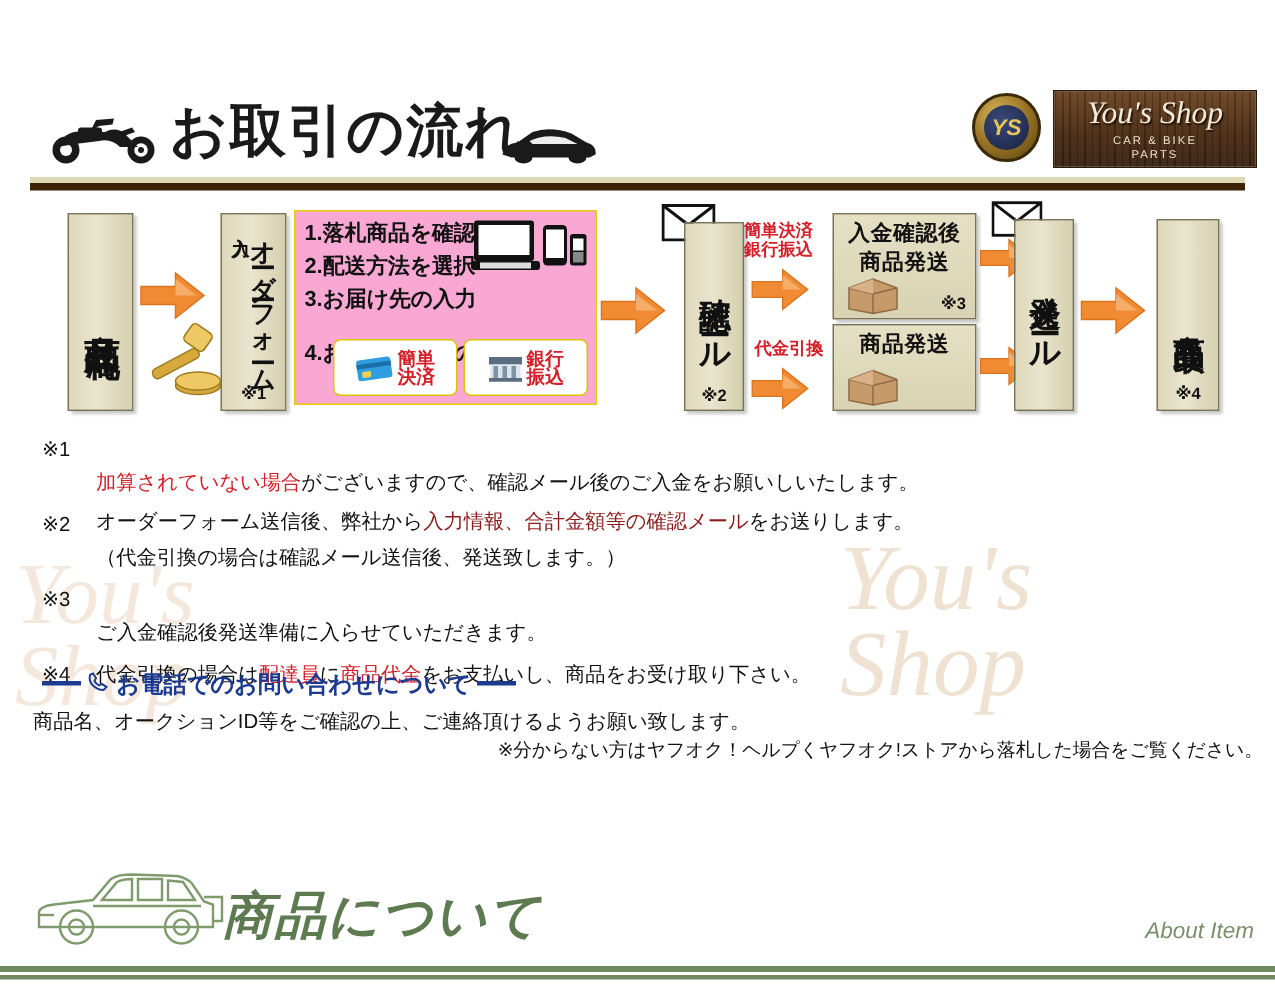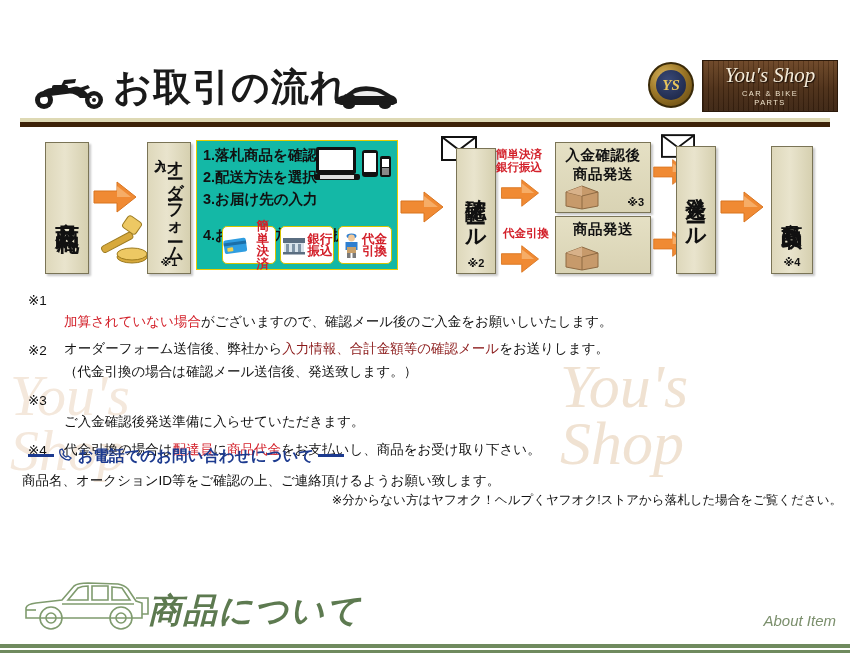--- a/index.html
+++ b/index.html
@@ -26,21 +26,21 @@
     width: 46px; height: 46px; border-radius: 50%;
     background: radial-gradient(circle at 35% 30%, #d8b45a 0%, #9a7526 48%, #5a4110 100%);
     border: 2px solid #3a2a08;
     display: flex; align-items: center; justify-content: center;
   }
   #ys-emblem .inner {
     width: 30px; height: 30px; border-radius: 50%;
     background: radial-gradient(circle at 40% 35%, #3a4a78 0%, #17203f 100%);
     display: flex; align-items: center; justify-content: center;
     font-size: 15px; font-weight: bold; color: #e8c55c;
-    font-family: Liberation Serif, serif; font-style: italic;
+    font-family: Liberation Sans, sans-serif; font-style: italic;
   }
   #logo-board {
     position: absolute; left: 64px; top: 0px; width: 136px; height: 52px;
     background:
       repeating-linear-gradient(90deg, rgba(0,0,0,.16) 0px, rgba(0,0,0,.16) 1px, rgba(255,255,255,.04) 1px, rgba(255,255,255,.04) 5px),
       linear-gradient(180deg, #6b4423 0%, #4a2c14 55%, #3a2210 100%);
     border: 1px solid #2c1a0b;
     display: flex; flex-direction: column; align-items: center; justify-content: center;
   }
   #logo-name {
@@ -74,21 +74,21 @@
     letter-spacing: 2px; line-height: 1.02;
   }
   .note-sm { font-size: 11px; font-weight: bold; color: #111; }
 
   
   .arrow { position: absolute; }
 
   
   #yellow-panel {
     position: absolute; left: 196px; top: 8px; width: 202px; height: 130px;
-    background: #14b8a6; border: 1px solid #e8cc00;
+    background: #f9a8d4; border: 1px solid #e8cc00;
   }
   .ystep {
     position: absolute; left: 6px;
     font-size: 14.5px; font-weight: bold; color: #111; white-space: nowrap;
   }
   #yellow-devices { position: absolute; right: 5px; top: 4px; }
   #pay-badges {
     position: absolute; left: 5px; bottom: 5px; right: 5px; height: 38px;
     display: flex; gap: 4px; padding-left: 20px;
   }
@@ -290,34 +290,20 @@
           <rect x="4" y="8" width="3" height="8" fill="#7f93a5"></rect>
           <rect x="10" y="8" width="3" height="8" fill="#7f93a5"></rect>
           <rect x="16" y="8" width="3" height="8" fill="#7f93a5"></rect>
           <rect x="1" y="16" width="22" height="2.5" fill="#5a6d80"></rect>
         </svg>
         <div class="badge-text">
           <span>銀行</span><br>
           <span>振込</span>
         </div>
       </div>
-      <div class="badge">
-        <svg width="17" height="26" viewBox="0 0 17 26">
-          <ellipse cx="8.5" cy="4" rx="5" ry="2.5" fill="#2f7fd0"></ellipse>
-          <circle cx="8.5" cy="6" r="3.4" fill="#f0c89a"></circle>
-          <path d="M2.5 10 h12 v8 h-12 z" fill="#2f7fd0"></path>
-          <rect x="4" y="15" width="9" height="6" fill="#c8a06a"></rect>
-          <rect x="4" y="21" width="3.5" height="5" fill="#7a7a7a"></rect>
-          <rect x="9.5" y="21" width="3.5" height="5" fill="#7a7a7a"></rect>
-        </svg>
-        <div class="badge-text">
-          <span>代金</span><br>
-          <span>引換</span>
-        </div>
-      </div>
     </div>
   </div>
 
   <svg class="arrow" style="left:400px; top:58px;" width="44" height="34" viewBox="0 0 44 34">
     <path d="M1 11 L24 11 L24 2 L43 17 L24 32 L24 23 L1 23 Z" fill="#f08a33" stroke="#d9741f" stroke-width="1"></path>
     <path d="M3 13 L24 13 L24 6 L38 17 L24 17 L24 13 Z" fill="#f8b87a" opacity=".75"></path>
   </svg>
 
   <svg class="envelope" style="left:441px; top:4px;" width="36" height="25" viewBox="0 0 36 25">
     <rect x="1" y="1" width="34" height="23" fill="#fff" stroke="#111" stroke-width="2"></rect>

